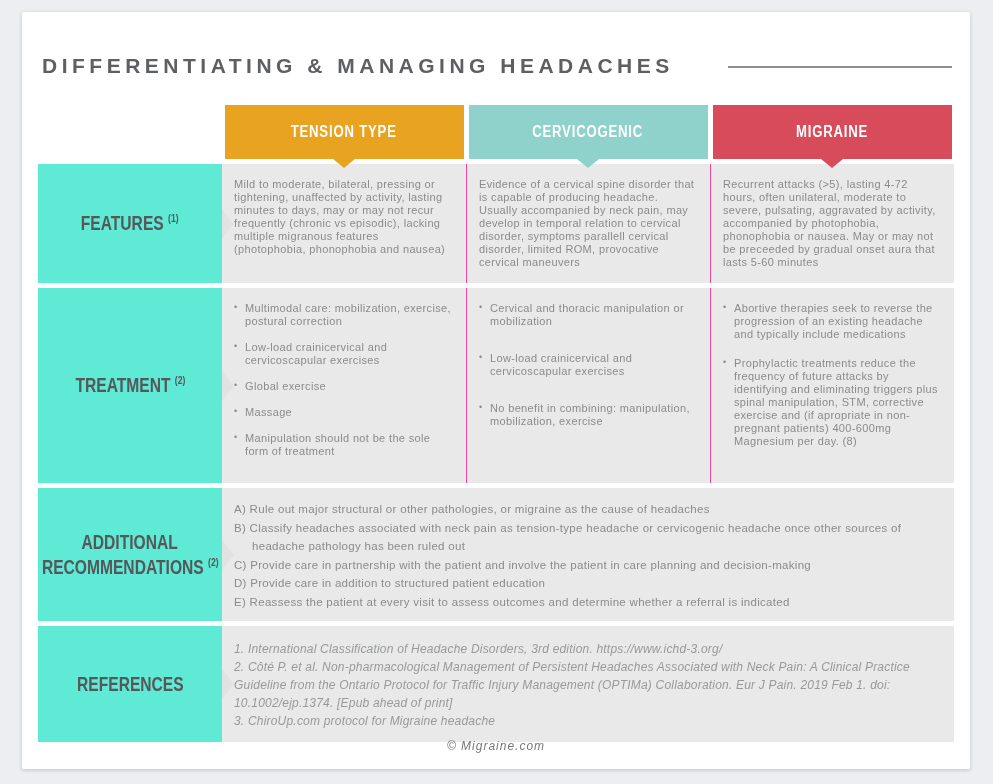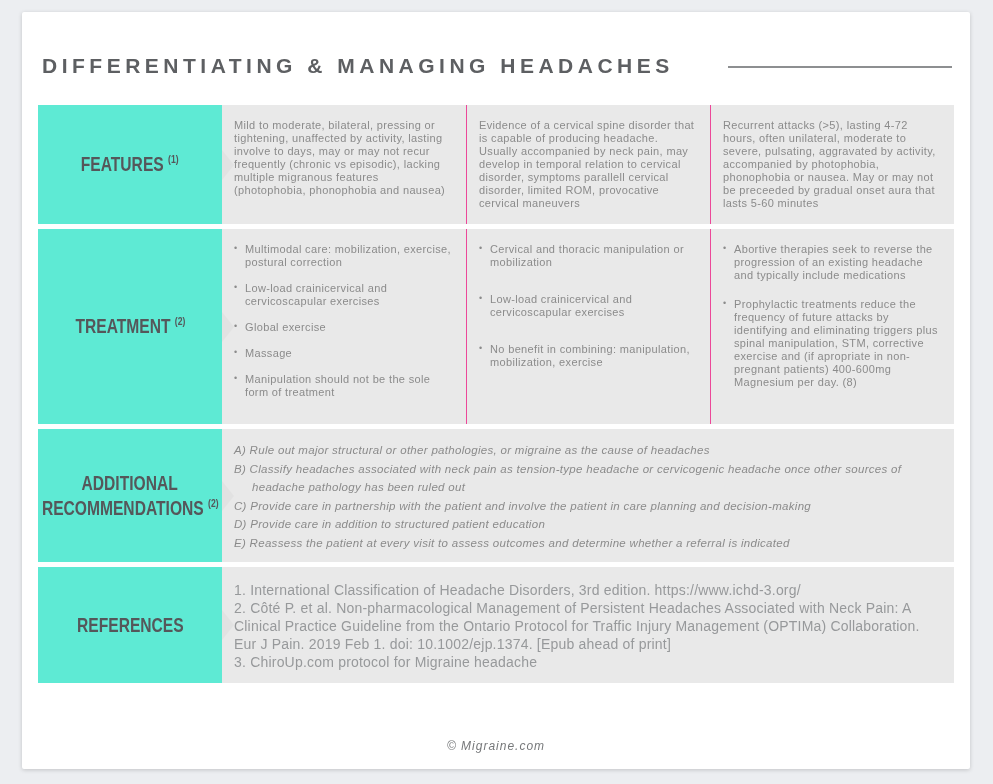--- a/index.html
+++ b/index.html
@@ -63,28 +63,29 @@
     font-size:11px; line-height:13px; letter-spacing:.35px; color:#8b8b8b;
   }
   .features-row { min-height:119px; }
   .treatment-row { min-height:179px; }
 
   .bullet { position:relative; padding-left:11px; margin-bottom:13px; }
   .bullet .dot { position:absolute; left:0; top:0; font-size:9px; color:#8b8b8b; }
   .bullet .bt { display:block; }
 
   .span-cell { grid-column:2 / 5; background:#e9e9e9; }
-  .rec-cell { padding:12px 18px 10px 12px; min-height:122px;font-style:italic; }
+  .rec-cell { padding:12px 18px 10px 12px; min-height:122px; }
   .rec-line {
     font-size:11.5px; line-height:18.5px; letter-spacing:.3px; color:#8b8b8b;
     padding-left:18px; text-indent:-18px;
   }
   .ref-cell { padding:14px 18px 12px 12px; min-height:107px; }
   .ref-line {
-    font-size:14px; line-height:18px; letter-spacing:.2px; color:#97999b;
+    font-size:12px; line-height:18px; letter-spacing:.2px; color:#97999b;
+    font-style:italic;
   }
 
   
   .footer {
     position:absolute; bottom:16px; left:0; width:100%;
     text-align:center; font-style:italic; font-size:12px;
     letter-spacing:1px; color:#76787a;
   }
 </style>
 </head>
@@ -92,27 +93,39 @@
 
 <div class="card">
 
   <div class="title-row">
     <h1 class="page-title">DIFFERENTIATING &amp; MANAGING HEADACHES</h1>
     <div class="title-rule"></div>
   </div>
 
   <div class="table">
 
+    <div class="grid">
+      <div></div>
+      <div class="col-header" style="background: rgb(232, 163, 32); --tri: #E8A320;">
+        <span class="hdr-text">TENSION TYPE</span>
+      </div>
+      <div class="col-header" style="background: rgb(143, 209, 203); --tri: #8FD1CB;">
+        <span class="hdr-text">CERVICOGENIC</span>
+      </div>
+      <div class="col-header" style="background: rgb(216, 75, 91); --tri: #D84B5B;">
+        <span class="hdr-text">MIGRAINE</span>
+      </div>
+    </div>
 
     <div class="grid row features-row">
       <div class="row-label">
         <span class="label-text"><span>FEATURES</span> <sup>(1)</sup></span>
       </div>
       <div class="cell">
-        <p>Mild to moderate, bilateral, pressing or tightening, unaffected by activity, lasting involve to days, may or may not recur frequently (chronic vs episodic), lacking multiple migranous features (photophobia, phonophobia and nausea)</p>
+        <p>Mild to moderate, bilateral, pressing or tightening, unaffected by activity, lasting minutes to days, may or may not recur frequently (chronic vs episodic), lacking multiple migranous features (photophobia, phonophobia and nausea)</p>
       </div>
       <div class="cell divided">
         <p>Evidence of a cervical spine disorder that is capable of producing headache. Usually accompanied by neck pain, may develop in temporal relation to cervical disorder, symptoms parallell cervical disorder, limited ROM, provocative cervical maneuvers</p>
       </div>
       <div class="cell divided">
         <p>Recurrent attacks (&gt;5), lasting 4-72 hours, often unilateral, moderate to severe, pulsating, aggravated by activity, accompanied by photophobia, phonophobia or nausea. May or may not be preceeded by gradual onset aura that lasts 5-60 minutes</p>
       </div>
     </div>
 
     <div class="grid row treatment-row">

